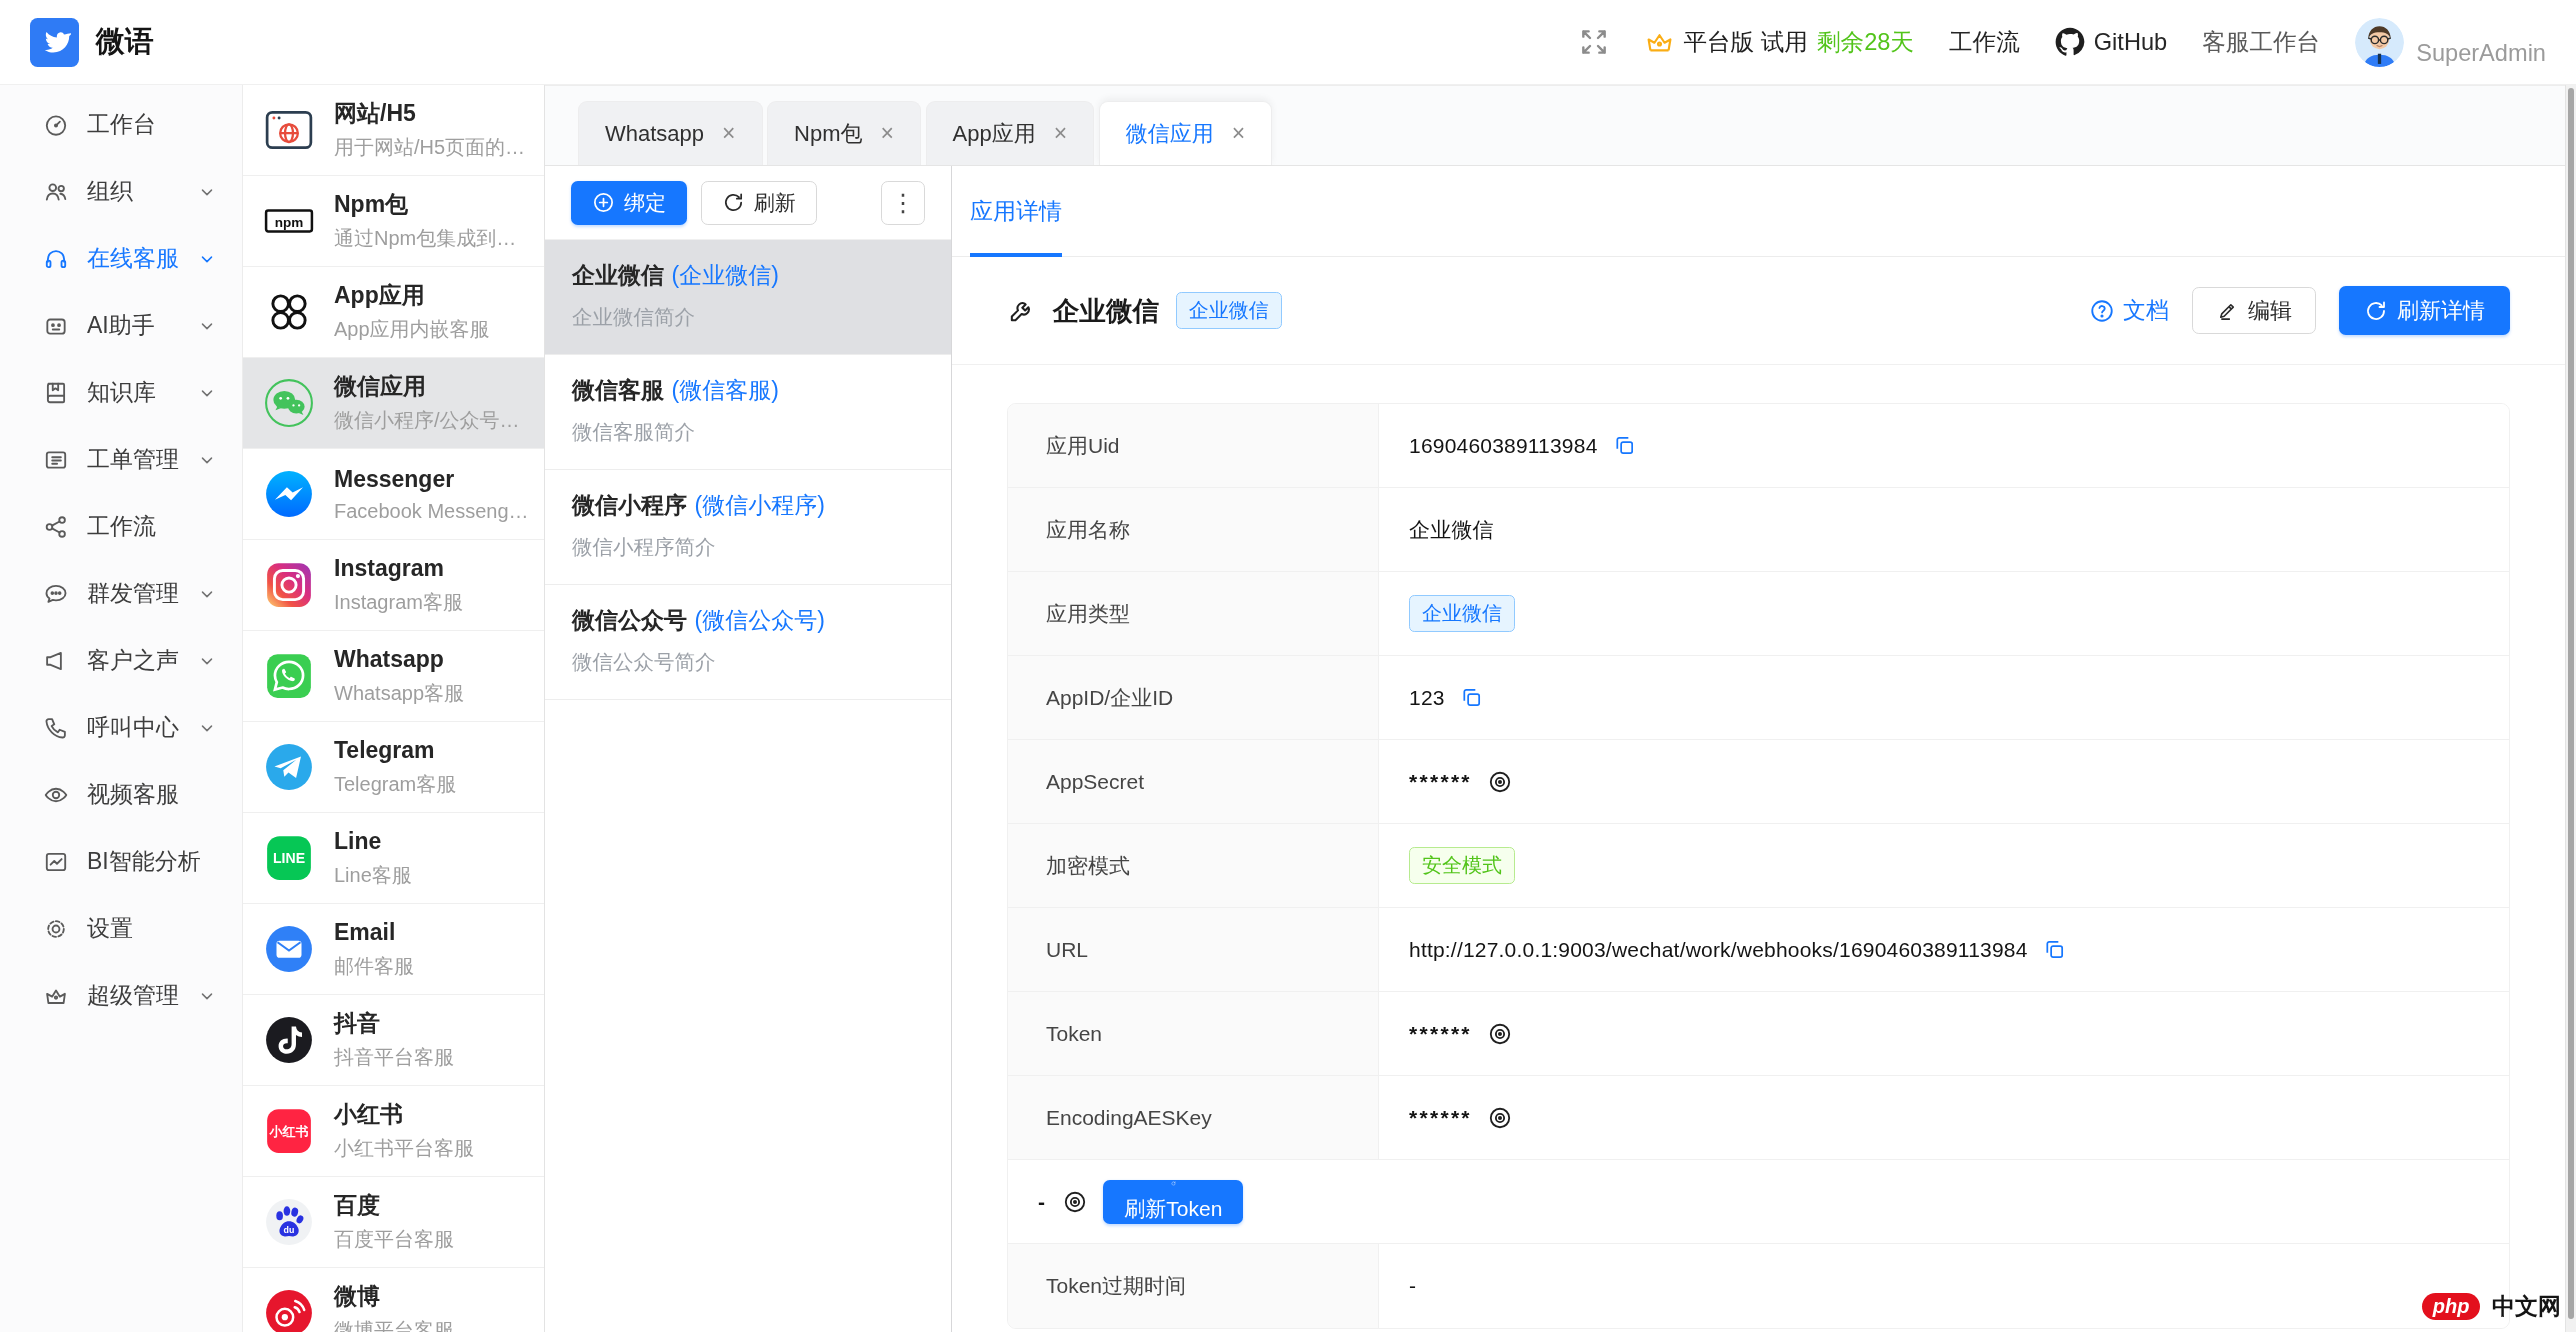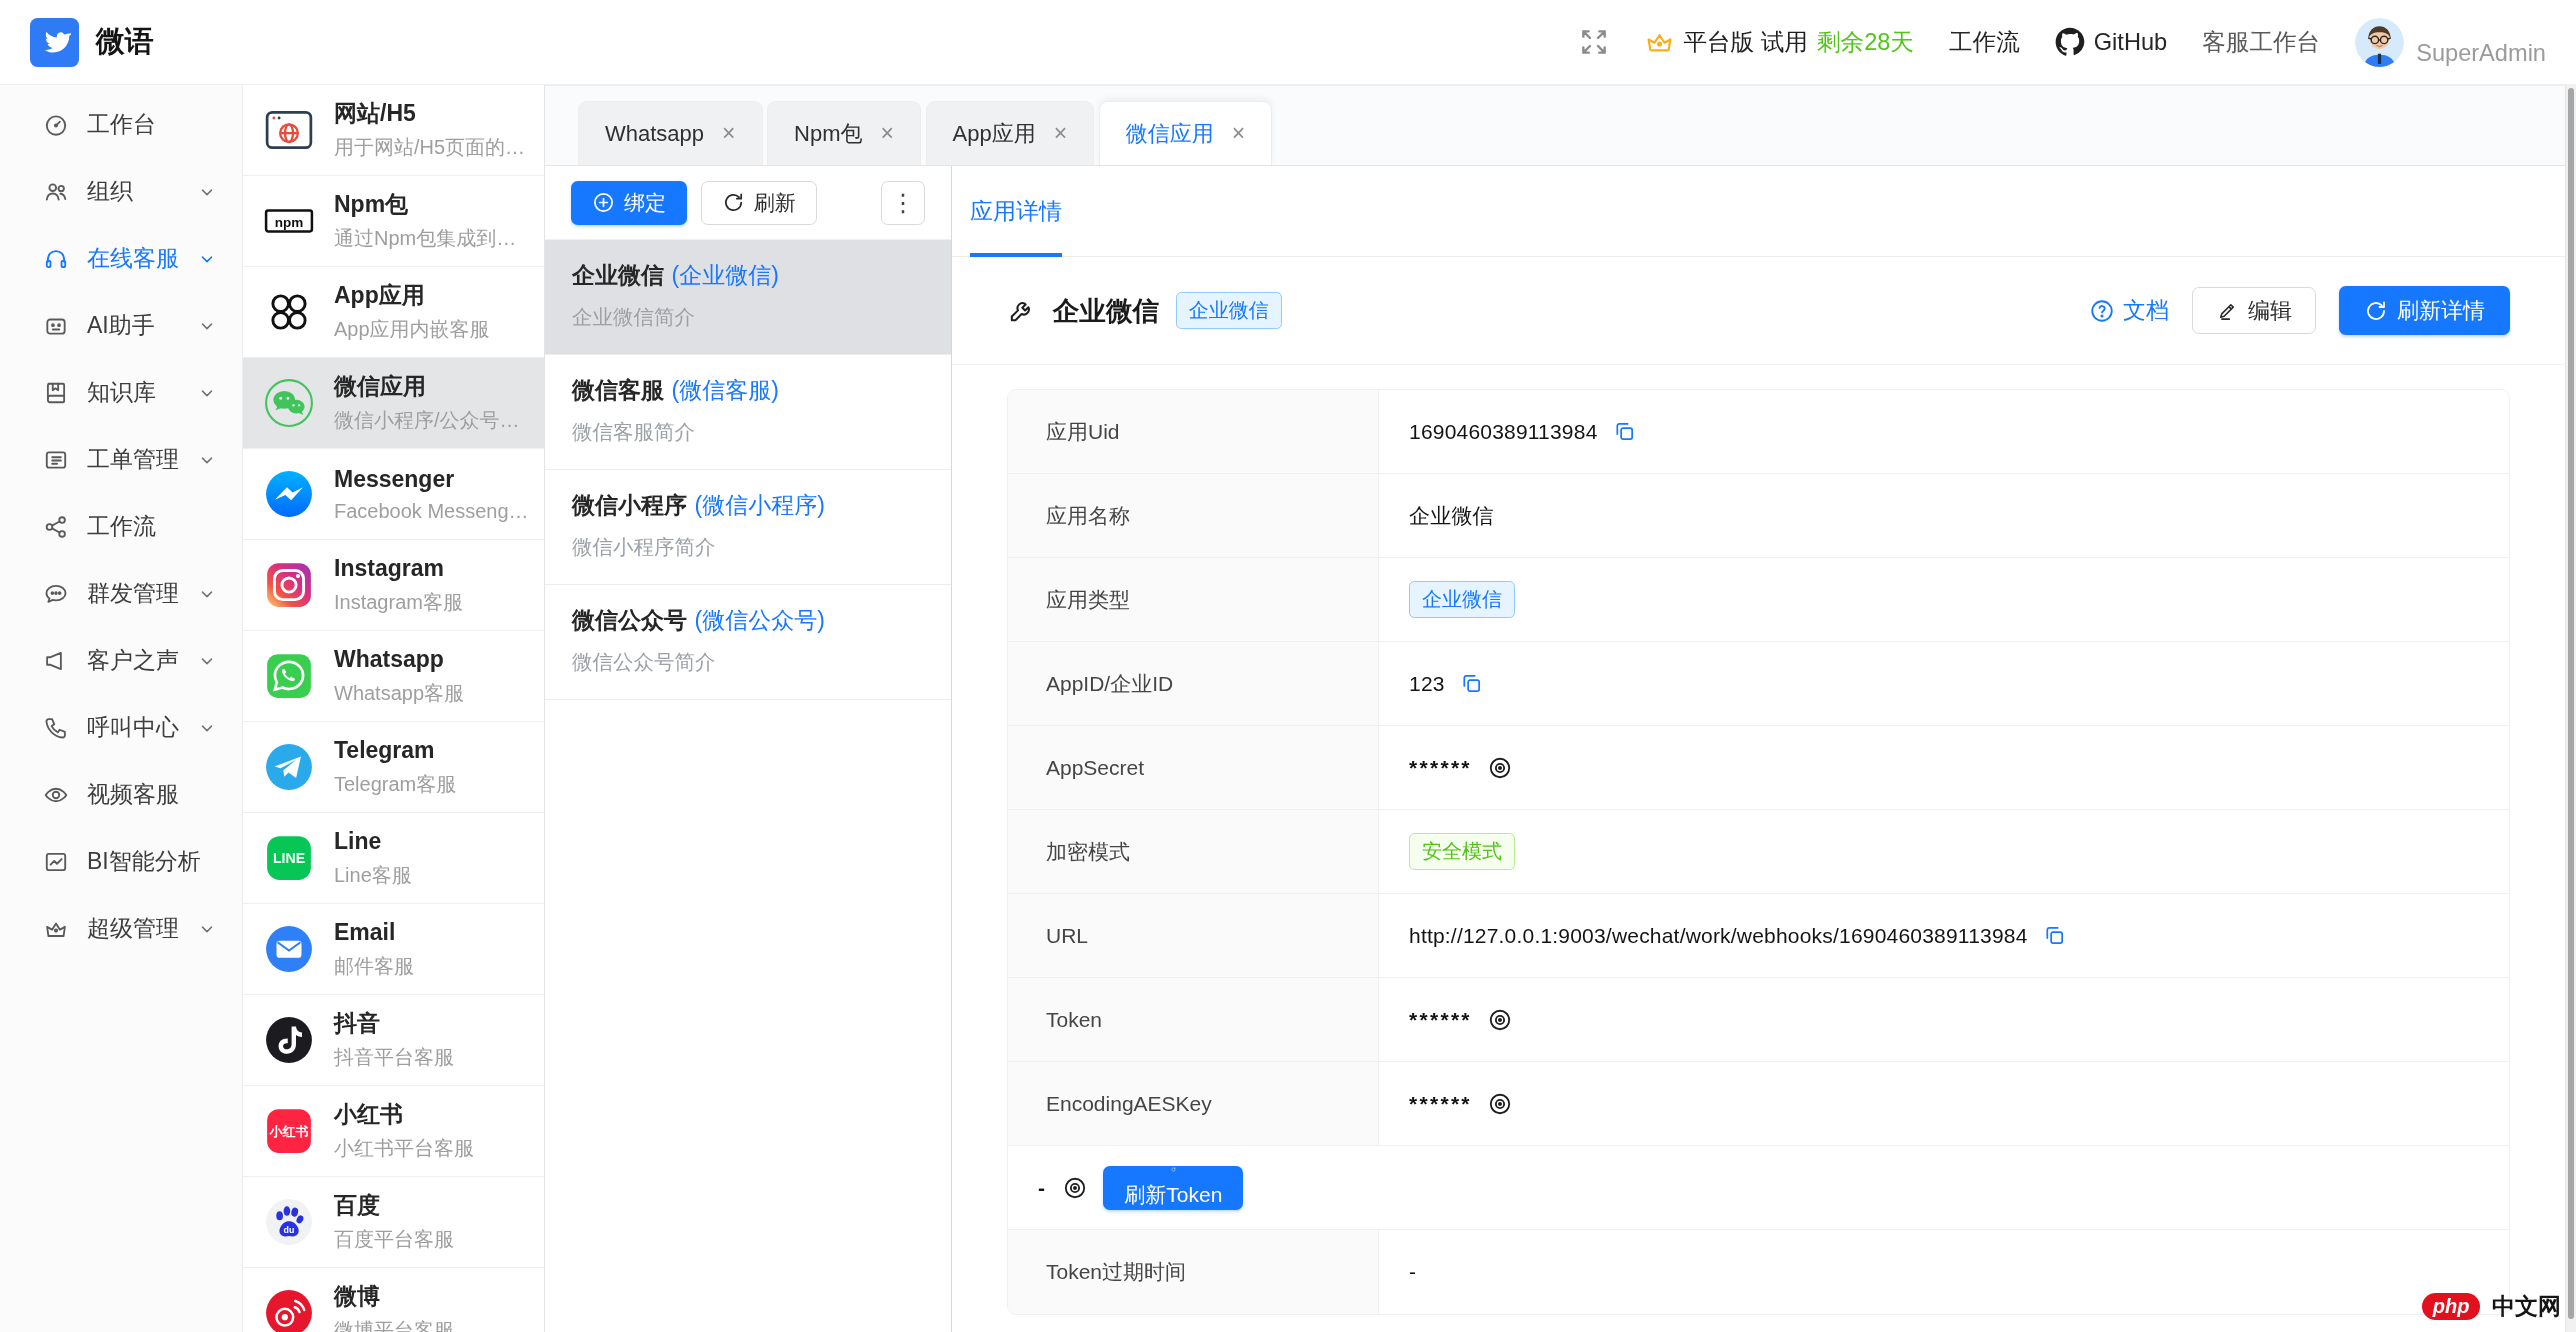--- a/index.html
+++ b/index.html
@@ -89,21 +89,21 @@
   .sec-title { font-size:26.6px; font-weight:bold; color:#1a1a1a; }
   .tag { display:inline-flex; align-items:center; font-size:20px; padding:3.8px 12px; border-radius:5.3px; line-height:1.35; }
   .tag.blue { color:#1677ff; background:#e6f4ff; border:0.8px solid #91caff; }
   .tag.green { color:#52c41a; background:#f6ffed; border:0.8px solid #b7eb8f; }
   .sec-actions { margin-left:auto; display:flex; align-items:center; gap:23px; }
   .doc-link { display:flex; align-items:center; gap:7.6px; color:#1677ff; font-size:23px; cursor:pointer; }
   .edit-btn { height:47px; padding:0 23px; font-size:22px; }
   .refresh-btn { height:49px; padding:0 24px; font-size:22px; }
 
   
-  .dtable { margin:24px 66px 0 55px; border:0.8px solid #f0f0f0; border-radius:9px; overflow:hidden; }
+  .dtable { margin:38px 66px 0 55px; border:0.8px solid #f0f0f0; border-radius:9px; overflow:hidden; }
   .drow { display:grid; grid-template-columns:371px 1fr; min-height:84px; border-bottom:0.8px solid #f0f0f0; }
   .drow:last-child { border-bottom:none; }
   .lcell { background:#fafafa; border-right:0.8px solid #f0f0f0; display:flex; align-items:center;
     padding-left:38px; font-size:21px; color:#454545; }
   .vcell { display:flex; align-items:center; gap:15px; padding-left:30px; font-size:21px; color:#141414; background:#fff; }
   .cell-text { display:none; letter-spacing:0.2px; }
   .vcell .tag { display:none; }
   .copy-icon, .eye-icon, .token-btn { display:none;flex-direction:column; }
   .type-text .cell-text, .type-copy .cell-text, .type-secret .cell-text, .type-token .cell-text { display:inline; }
   .type-secret .cell-text, .type-token .cell-text { font-weight:700; letter-spacing:2.3px; }
@@ -342,20 +342,30 @@
 
   </div>
       <div class="side-item">
     <span class="s-ico">
           <svg viewBox="0 0 24 24" width="26" height="26" fill="none" stroke="currentColor" stroke-width="1.7" stroke-linecap="round" stroke-linejoin="round">
             <rect x="3.5" y="4.5" width="17" height="15" rx="2"></rect>
             <path d="M7 14.5l3.4-3.4 2.5 2.5 4.3-4.3"></path>
           </svg>
         </span>
     <span class="s-label">BI智能分析</span>
+
+  </div>
+      <div class="side-item">
+    <span class="s-ico">
+          <svg viewBox="0 0 24 24" width="26" height="26" fill="none" stroke="currentColor" stroke-width="1.7" stroke-linecap="round" stroke-linejoin="round">
+            <circle cx="12" cy="12" r="3.2"></circle>
+            <circle cx="12" cy="12" r="7.2" stroke-dasharray="3.4 2.2"></circle>
+          </svg>
+        </span>
+    <span class="s-label">设置</span>
 
   </div>
       <div class="side-item">
     <span class="s-ico">
           <svg viewBox="0 0 24 24" width="26" height="26" fill="none" stroke="currentColor" stroke-width="1.7" stroke-linecap="round" stroke-linejoin="round">
             <path d="M5 18.5h14M5 18.5L3.8 10l4.6 2.6L12 7l3.6 5.6L20.2 10 19 18.5"></path>
             <circle cx="12" cy="13.4" r="1.1"></circle>
           </svg>
         </span>
     <span class="s-label">超级管理</span>

